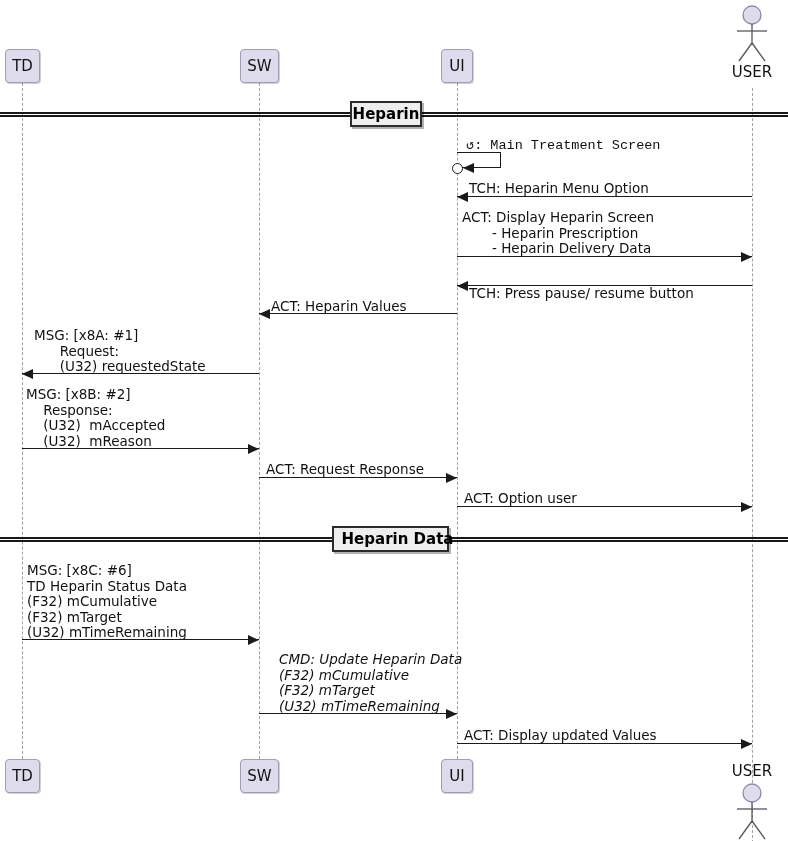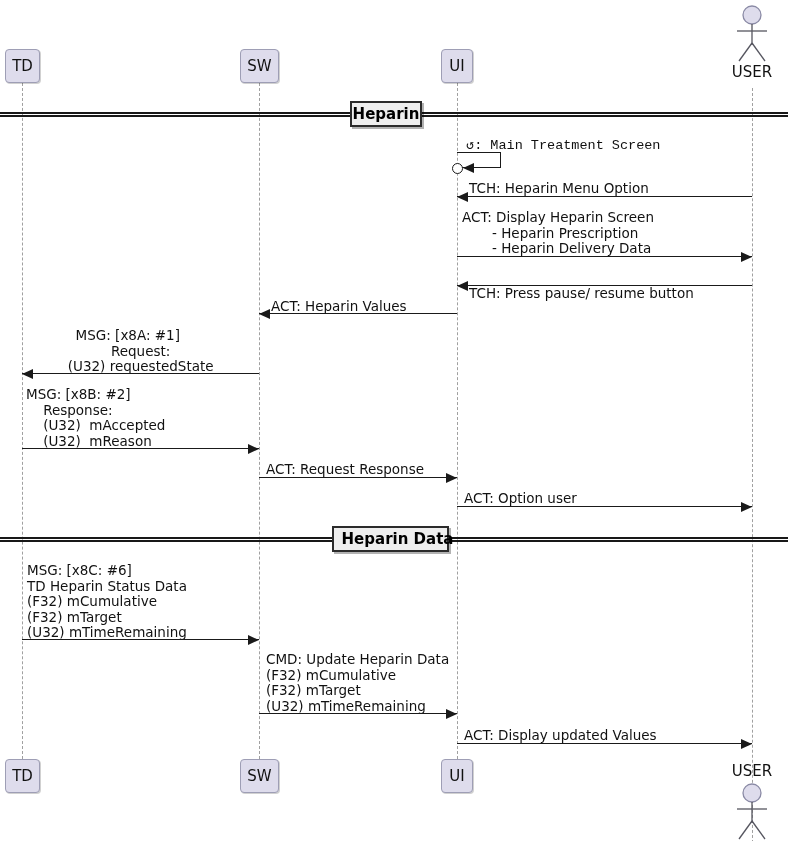--- a/index.html
+++ b/index.html
@@ -140,21 +140,21 @@
        - Heparin Prescription
        - Heparin Delivery Data</div>
       <div class="arrow" style="left: 457px; width: 295px; top: 256px;"></div>
       <div class="head right" style="top: 251.5px; left: 741px;"></div>
       <div class="msg" style="left: 469px; top: 270px; margin-top: 16px;">TCH: Press pause/ resume button</div>
       <div class="arrow" style="left: 457px; width: 295px; top: 285px;"></div>
       <div class="head left" style="top: 280.5px; left: 457px;"></div>
       <div class="msg" style="left: 271px; top: 299px;">ACT: Heparin Values</div>
       <div class="arrow" style="left: 259px; width: 198px; top: 313px;"></div>
       <div class="head left" style="top: 308.5px; left: 259px;"></div>
-      <div class="msg" style="left: 42px; top: 328px; text-align: center;">MSG: [x8A: #1]
+      <div class="msg" style="left: 34px; top: 328px;">MSG: [x8A: #1]
       Request:
       (U32) requestedState</div>
       <div class="arrow" style="left: 22px; width: 237px; top: 373px;"></div>
       <div class="head left" style="top: 368.5px; left: 22px;"></div>
       <div class="msg" style="left: 26px; top: 387px;">MSG: [x8B: #2]
     Response:
     (U32)  mAccepted
     (U32)  mReason</div>
       <div class="arrow" style="left: 22px; width: 237px; top: 448px;"></div>
       <div class="head right" style="top: 443.5px; left: 248px;"></div>
@@ -164,21 +164,21 @@
       <div class="msg" style="left: 464px; top: 491px;">ACT: Option user</div>
       <div class="arrow" style="left: 457px; width: 295px; top: 506px;"></div>
       <div class="head right" style="top: 501.5px; left: 741px;"></div>
       <div class="msg" style="left: 27px; top: 563px;">MSG: [x8C: #6]
 TD Heparin Status Data
 (F32) mCumulative
 (F32) mTarget
 (U32) mTimeRemaining</div>
       <div class="arrow" style="left: 22px; width: 237px; top: 639px;"></div>
       <div class="head right" style="top: 634.5px; left: 248px;"></div>
-      <div class="msg" style="left: 266px; top: 652px;">CMD: Update Heparin Data
+      <div class="msg" style="left: 279px; top: 652px; font-style: italic;">CMD: Update Heparin Data
 (F32) mCumulative
 (F32) mTarget
 (U32) mTimeRemaining</div>
       <div class="arrow" style="left: 259px; width: 198px; top: 713px;"></div>
       <div class="head right" style="top: 708.5px; left: 446px;"></div>
       <div class="msg" style="left: 464px; top: 728px;">ACT: Display updated Values</div>
       <div class="arrow" style="left: 457px; width: 295px; top: 743px;"></div>
       <div class="head right" style="top: 738.5px; left: 741px;"></div>
     </div>
   <div id="layer-participants">

